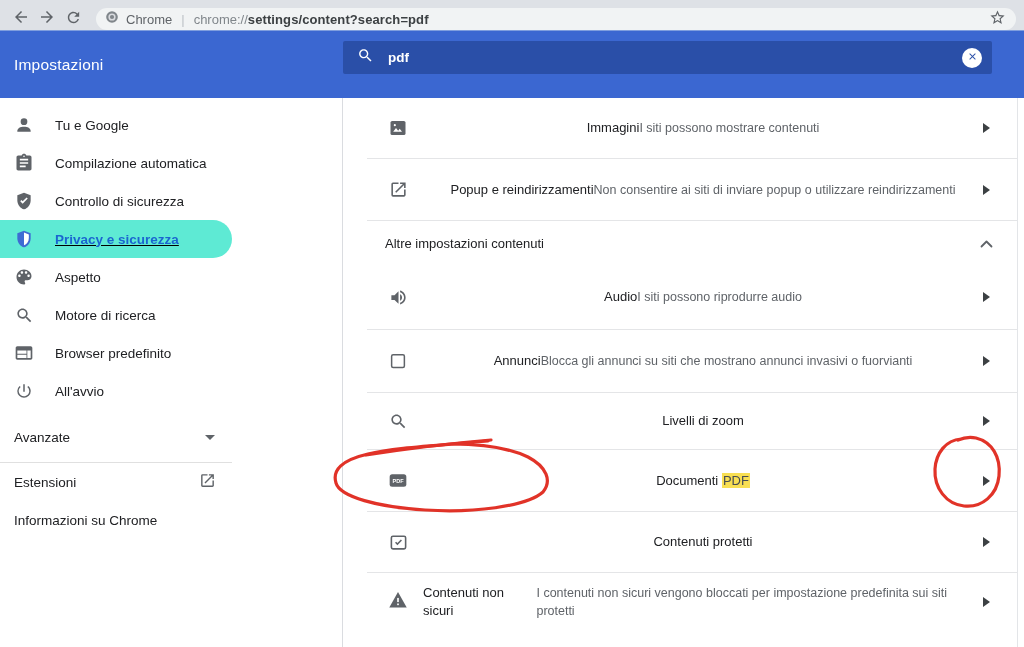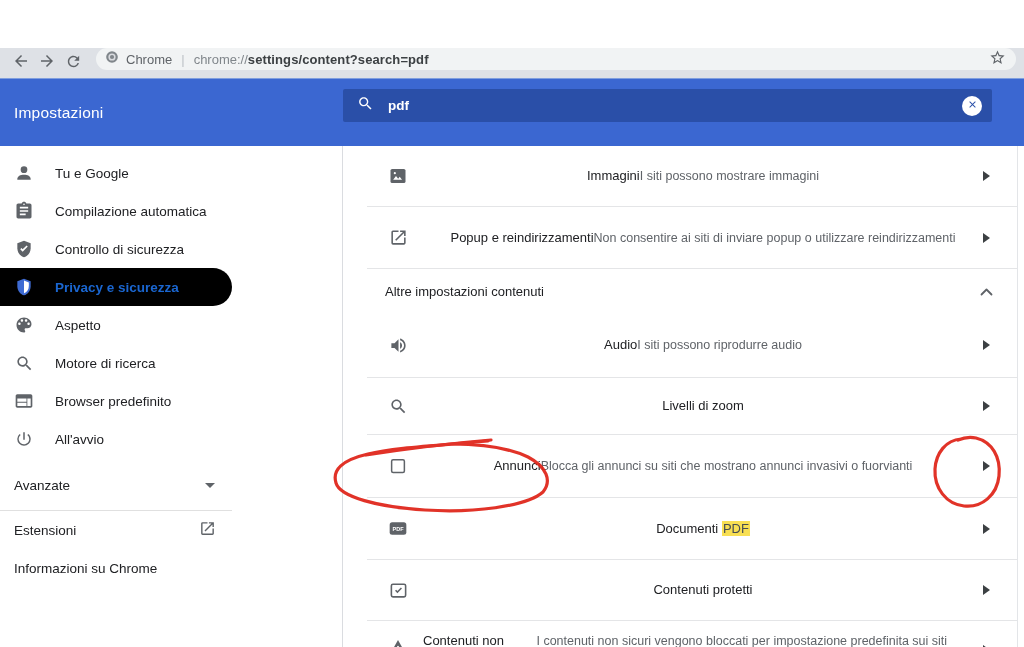--- a/index.html
+++ b/index.html
@@ -1,20 +1,20 @@
 <!DOCTYPE html>
 <html><head>
 <meta charset="utf-8">
 <style>
   * { margin:0; padding:0; box-sizing:border-box; }
   html,body { width:1024px; height:647px; overflow:hidden; }
   body { font-family:"Liberation Sans","DejaVu Sans",sans-serif; background:#fff; position:relative; }
 
   
-  .browser-bar { height:30px; background:#dee1e6; display:flex; align-items:flex-start; padding:0 8px;margin-top:48px; }
+  .browser-bar { height:30px; background:#dee1e6; display:flex; align-items:flex-end; padding:0 8px; }
   .nav-btn { width:26px; height:26px; border:none; background:transparent; display:flex; align-items:center; justify-content:center; cursor:pointer; }
   .nav-btn svg { display:block; }
   .omnibox { flex:1; height:22px; margin-left:10px; background:#f1f3f4; border-radius:11px; display:flex; align-items:center; padding:0 10px 0 9px; }
   .omnibox .site-label { color:#5f6368; font-size:13px; margin-left:7px; }
   .omnibox .sep { color:#bdc1c6; font-size:13px; margin:0 9px; }
   .omnibox .url-scheme { color:#80868b; font-size:13px; }
   .omnibox .url-rest { color:#3c4043; font-size:13px; font-weight:bold; letter-spacing:.1px; }
   .omnibox .spacer { flex:1; }
 
   
@@ -23,21 +23,21 @@
   .search-box { position:absolute; left:343px; top:10px; width:649px; height:33px; background:#2a4fa8; border-radius:2px; display:flex; align-items:center; padding:0 10px 0 14px; }
   .search-box input { flex:1; background:transparent; border:none; outline:none; color:#fff; font-size:13.5px; font-weight:bold; margin-left:14px; font-family:inherit; }
   .clear-btn { width:20px; height:20px; border:none; border-radius:50%; background:#fff; display:flex; align-items:center; justify-content:center; cursor:pointer; }
 
   
   .main { display:flex; height:563px;gap:24px; }
   .sidebar { width:343px; background:#fff; border-right:1px solid #dadce0; padding-top:8px; flex:none; }
   .menu-item { width:232px; height:38px; display:flex; align-items:center; padding-left:14px; cursor:pointer; border-radius:0 19px 19px 0; }
   .menu-item .mi-icon { width:20px; height:20px; flex:none; display:flex; align-items:center; justify-content:center; }
   .menu-item .mi-label { margin-left:21px; font-size:13.5px; color:#202124; white-space:nowrap; }
-  .menu-item.selected { background:#000000;text-decoration:underline; }
+  .menu-item.selected { background:#5eead4;text-decoration:underline; }
   .menu-item.selected .mi-label { color:#1a66d0; font-weight:bold; }
   .advanced-row { margin-top:8px; width:232px; height:38px; display:flex; align-items:center; padding:0 16px 0 14px; cursor:pointer; }
   .advanced-row .mi-label { font-size:13.5px; color:#202124; flex:1; }
   .side-divider { width:232px; border:none; border-top:1px solid #e0e0e0; margin-top:6px; }
   .footer-item { width:232px; height:38px; display:flex; align-items:center; padding:0 16px 0 14px; cursor:pointer;justify-content:flex-end; }
   .footer-item:first-of-type { margin-top:10px; }
   .footer-item .mi-label { font-size:13.5px; color:#202124; flex:1; }
 
   .content-col { width:651px; flex:none; background:#f1f3f4; }
   .card { width:651px; height:553px; background:#fff; border-right:1px solid #e3e5e8; display:flex; flex-direction:column; }
@@ -213,21 +213,21 @@
       <div class="row hairline" style="height:61px">
         <span class="r-icon">
             <svg width="20" height="20" viewBox="0 0 24 24">
               <rect x="3" y="3.5" width="18" height="17" rx="2" fill="#5f6368"></rect>
               <path d="M6.2 16.5l3.4-4.4 2.6 3.2 1.9-2.4 2.7 3.6z" fill="#fff"></path>
               <circle cx="8.2" cy="8.6" r="1.3" fill="#fff"></circle>
             </svg>
           </span>
         <div class="r-text">
           <div class="r-title">Immagini</div>
-          <div class="r-sub">I siti possono mostrare immagini</div>
+          <div class="r-sub">I siti possono mostrare contenuti</div>
         </div>
         <span class="r-arrow">
             <svg width="7" height="10" viewBox="0 0 7 10" fill="#3c4043">
               <path d="M0 0l7 5-7 5z"></path>
             </svg>
           </span>
       </div>
 
       <div class="row hairline" style="height:62px">
         <span class="r-icon">
@@ -263,45 +263,45 @@
           <div class="r-title">Audio</div>
           <div class="r-sub">I siti possono riprodurre audio</div>
         </div>
         <span class="r-arrow">
             <svg width="7" height="10" viewBox="0 0 7 10" fill="#3c4043">
               <path d="M0 0l7 5-7 5z"></path>
             </svg>
           </span>
       </div>
 
+      <div class="row hairline" style="height:63px">
+        <span class="r-icon">
+            <svg width="18" height="18" viewBox="0 0 24 24">
+              <rect x="3.5" y="3.5" width="17" height="17" rx="2" fill="none" stroke="#5f6368" stroke-width="2"></rect>
+            </svg>
+          </span>
+        <div class="r-text">
+          <div class="r-title">Annunci</div>
+          <div class="r-sub">Blocca gli annunci su siti che mostrano annunci invasivi o fuorvianti</div>
+        </div>
+        <span class="r-arrow">
+            <svg width="7" height="10" viewBox="0 0 7 10" fill="#3c4043">
+              <path d="M0 0l7 5-7 5z"></path>
+            </svg>
+          </span>
+      </div>
+
       <div class="row hairline" style="height:57px">
         <span class="r-icon">
             <svg width="19" height="19" viewBox="0 0 24 24" fill="#5f6368" fill-rule="evenodd">
               <path d="M15.5 14h-.79l-.28-.27C15.41 12.59 16 11.11 16 9.5 16 5.91 13.09 3 9.5 3S3 5.91 3 9.5 5.91 16 9.5 16c1.61 0 3.09-.59 4.23-1.57l.27.28v.79l5 4.99L20.49 19l-4.99-5zm-6 0C7.01 14 5 11.99 5 9.5S7.01 5 9.5 5 14 7.01 14 9.5 11.99 14 9.5 14z"></path>
             </svg>
           </span>
         <div class="r-text">
           <div class="r-title">Livelli di zoom</div>
-        </div>
-        <span class="r-arrow">
-            <svg width="7" height="10" viewBox="0 0 7 10" fill="#3c4043">
-              <path d="M0 0l7 5-7 5z"></path>
-            </svg>
-          </span>
-      </div>
-
-      <div class="row hairline" style="height:63px">
-        <span class="r-icon">
-            <svg width="18" height="18" viewBox="0 0 24 24">
-              <rect x="3.5" y="3.5" width="17" height="17" rx="2" fill="none" stroke="#5f6368" stroke-width="2"></rect>
-            </svg>
-          </span>
-        <div class="r-text">
-          <div class="r-title">Annunci</div>
-          <div class="r-sub">Blocca gli annunci su siti che mostrano annunci invasivi o fuorvianti</div>
         </div>
         <span class="r-arrow">
             <svg width="7" height="10" viewBox="0 0 7 10" fill="#3c4043">
               <path d="M0 0l7 5-7 5z"></path>
             </svg>
           </span>
       </div>
 
       <div class="row hairline" style="height:62px">
         <span class="r-icon">

